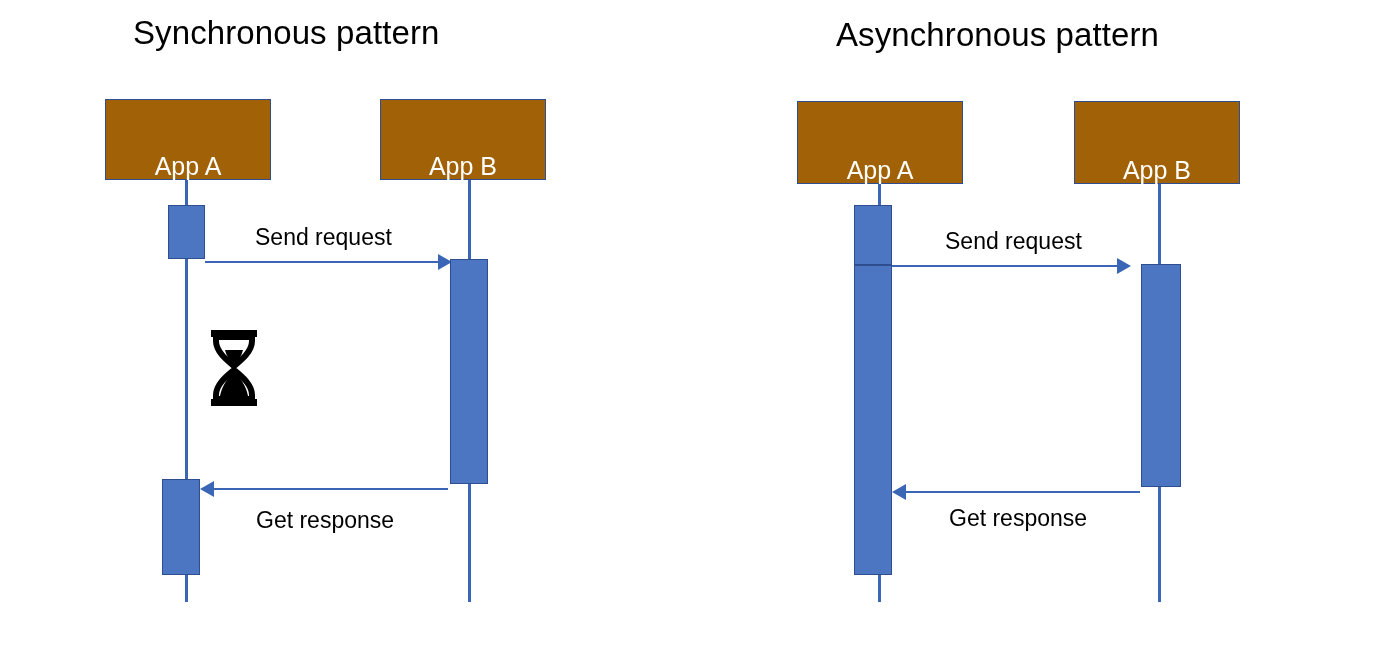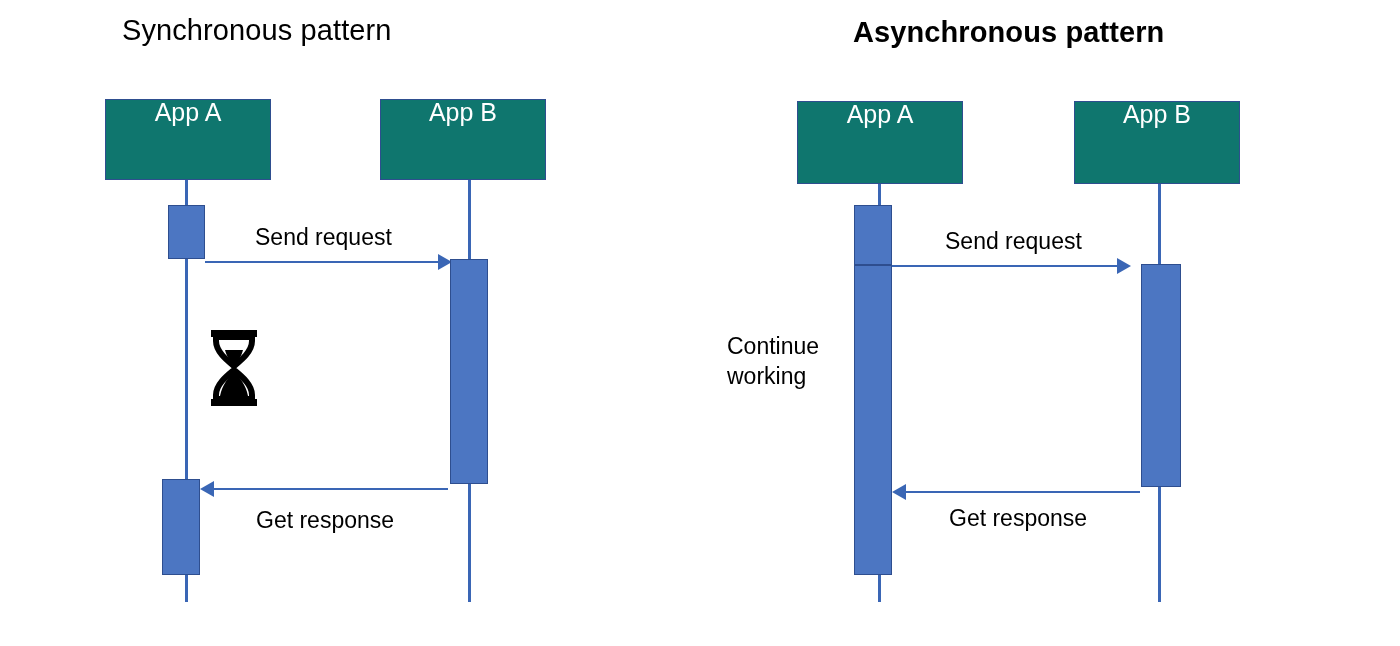--- a/index.html
+++ b/index.html
@@ -16,35 +16,36 @@
     position: relative;
     width: 1400px;
     height: 646px;
     background: #ffffff;
     overflow: hidden;
   }
 
   
   .diagram-title {
     position: absolute;
-    font-size: 29px;
+    font-size: 33px;
     font-weight: 400;
     color: #000000;
     white-space: nowrap;
     letter-spacing: 0.1px;
+    margin-left: 11px;
   }
 
   
   .participant-box {
     position: absolute;
-    background: #0f766e;
+    background: #a16207;
     border: 1.5px solid #2E4E8F;
     box-sizing: border-box;
     display: flex;
-    align-items: flex-start;
+    align-items: flex-end;
     justify-content: center;
   }
   .participant-label {
     color: #ffffff;
     font-size: 25px;
     font-weight: 400;
     line-height: 1;
     white-space: nowrap;
   }
 
@@ -149,21 +150,21 @@
       <path d="M12 66 L40 66 C38 55 31 46 26 42 C21 46 14 55 12 66 Z" fill="#000000"></path>
     </svg>
   </div>
 
   <div class="activation" style="left:162px; top:479px; width:38px; height:96px;"></div>
 
   <div class="msg-line" style="left:214px; top:488px; width:234px;"></div>
   <div class="msg-arrow-left" style="left:200px; top:481px;"></div>
   <div class="msg-label" style="left:244px; top:507px;">Get response</div>
 
-  <div class="diagram-title" style="left:853px; top:16px;font-weight:bold;">Asynchronous pattern</div>
+  <div class="diagram-title" style="left:825px; top:16px;">Asynchronous pattern</div>
 
   <div class="participant-box" style="left:797px; top:101px; width:166px; height:83px;">
     <span class="participant-label">App A</span>
   </div>
 
   <div class="participant-box" style="left:1074px; top:101px; width:166px; height:83px;">
     <span class="participant-label">App B</span>
   </div>
 
   <div class="lifeline" style="left:878px; top:184px; height:418px;"></div>
@@ -171,22 +172,18 @@
 
   <div class="activation" style="left:854px; top:205px; width:38px; height:370px;"></div>
   <div class="activation-divider" style="left:855px; top:264px; width:36px;"></div>
 
   <div class="msg-line" style="left:892px; top:265px; width:228px;"></div>
   <div class="msg-arrow-right" style="left:1117px; top:258px;"></div>
   <div class="msg-label" style="left:933px; top:228px;">Send request</div>
 
   <div class="activation" style="left:1141px; top:264px; width:40px; height:223px;"></div>
 
-  <div class="note-text" style="left:727px; top:331px;">
-    <div>Continue</div>
-    <div>working</div>
-  </div>
 
   <div class="msg-line" style="left:906px; top:491px; width:234px;"></div>
   <div class="msg-arrow-left" style="left:892px; top:484px;"></div>
   <div class="msg-label" style="left:937px; top:505px;">Get response</div>
 
 </div>
 
 </body></html>

